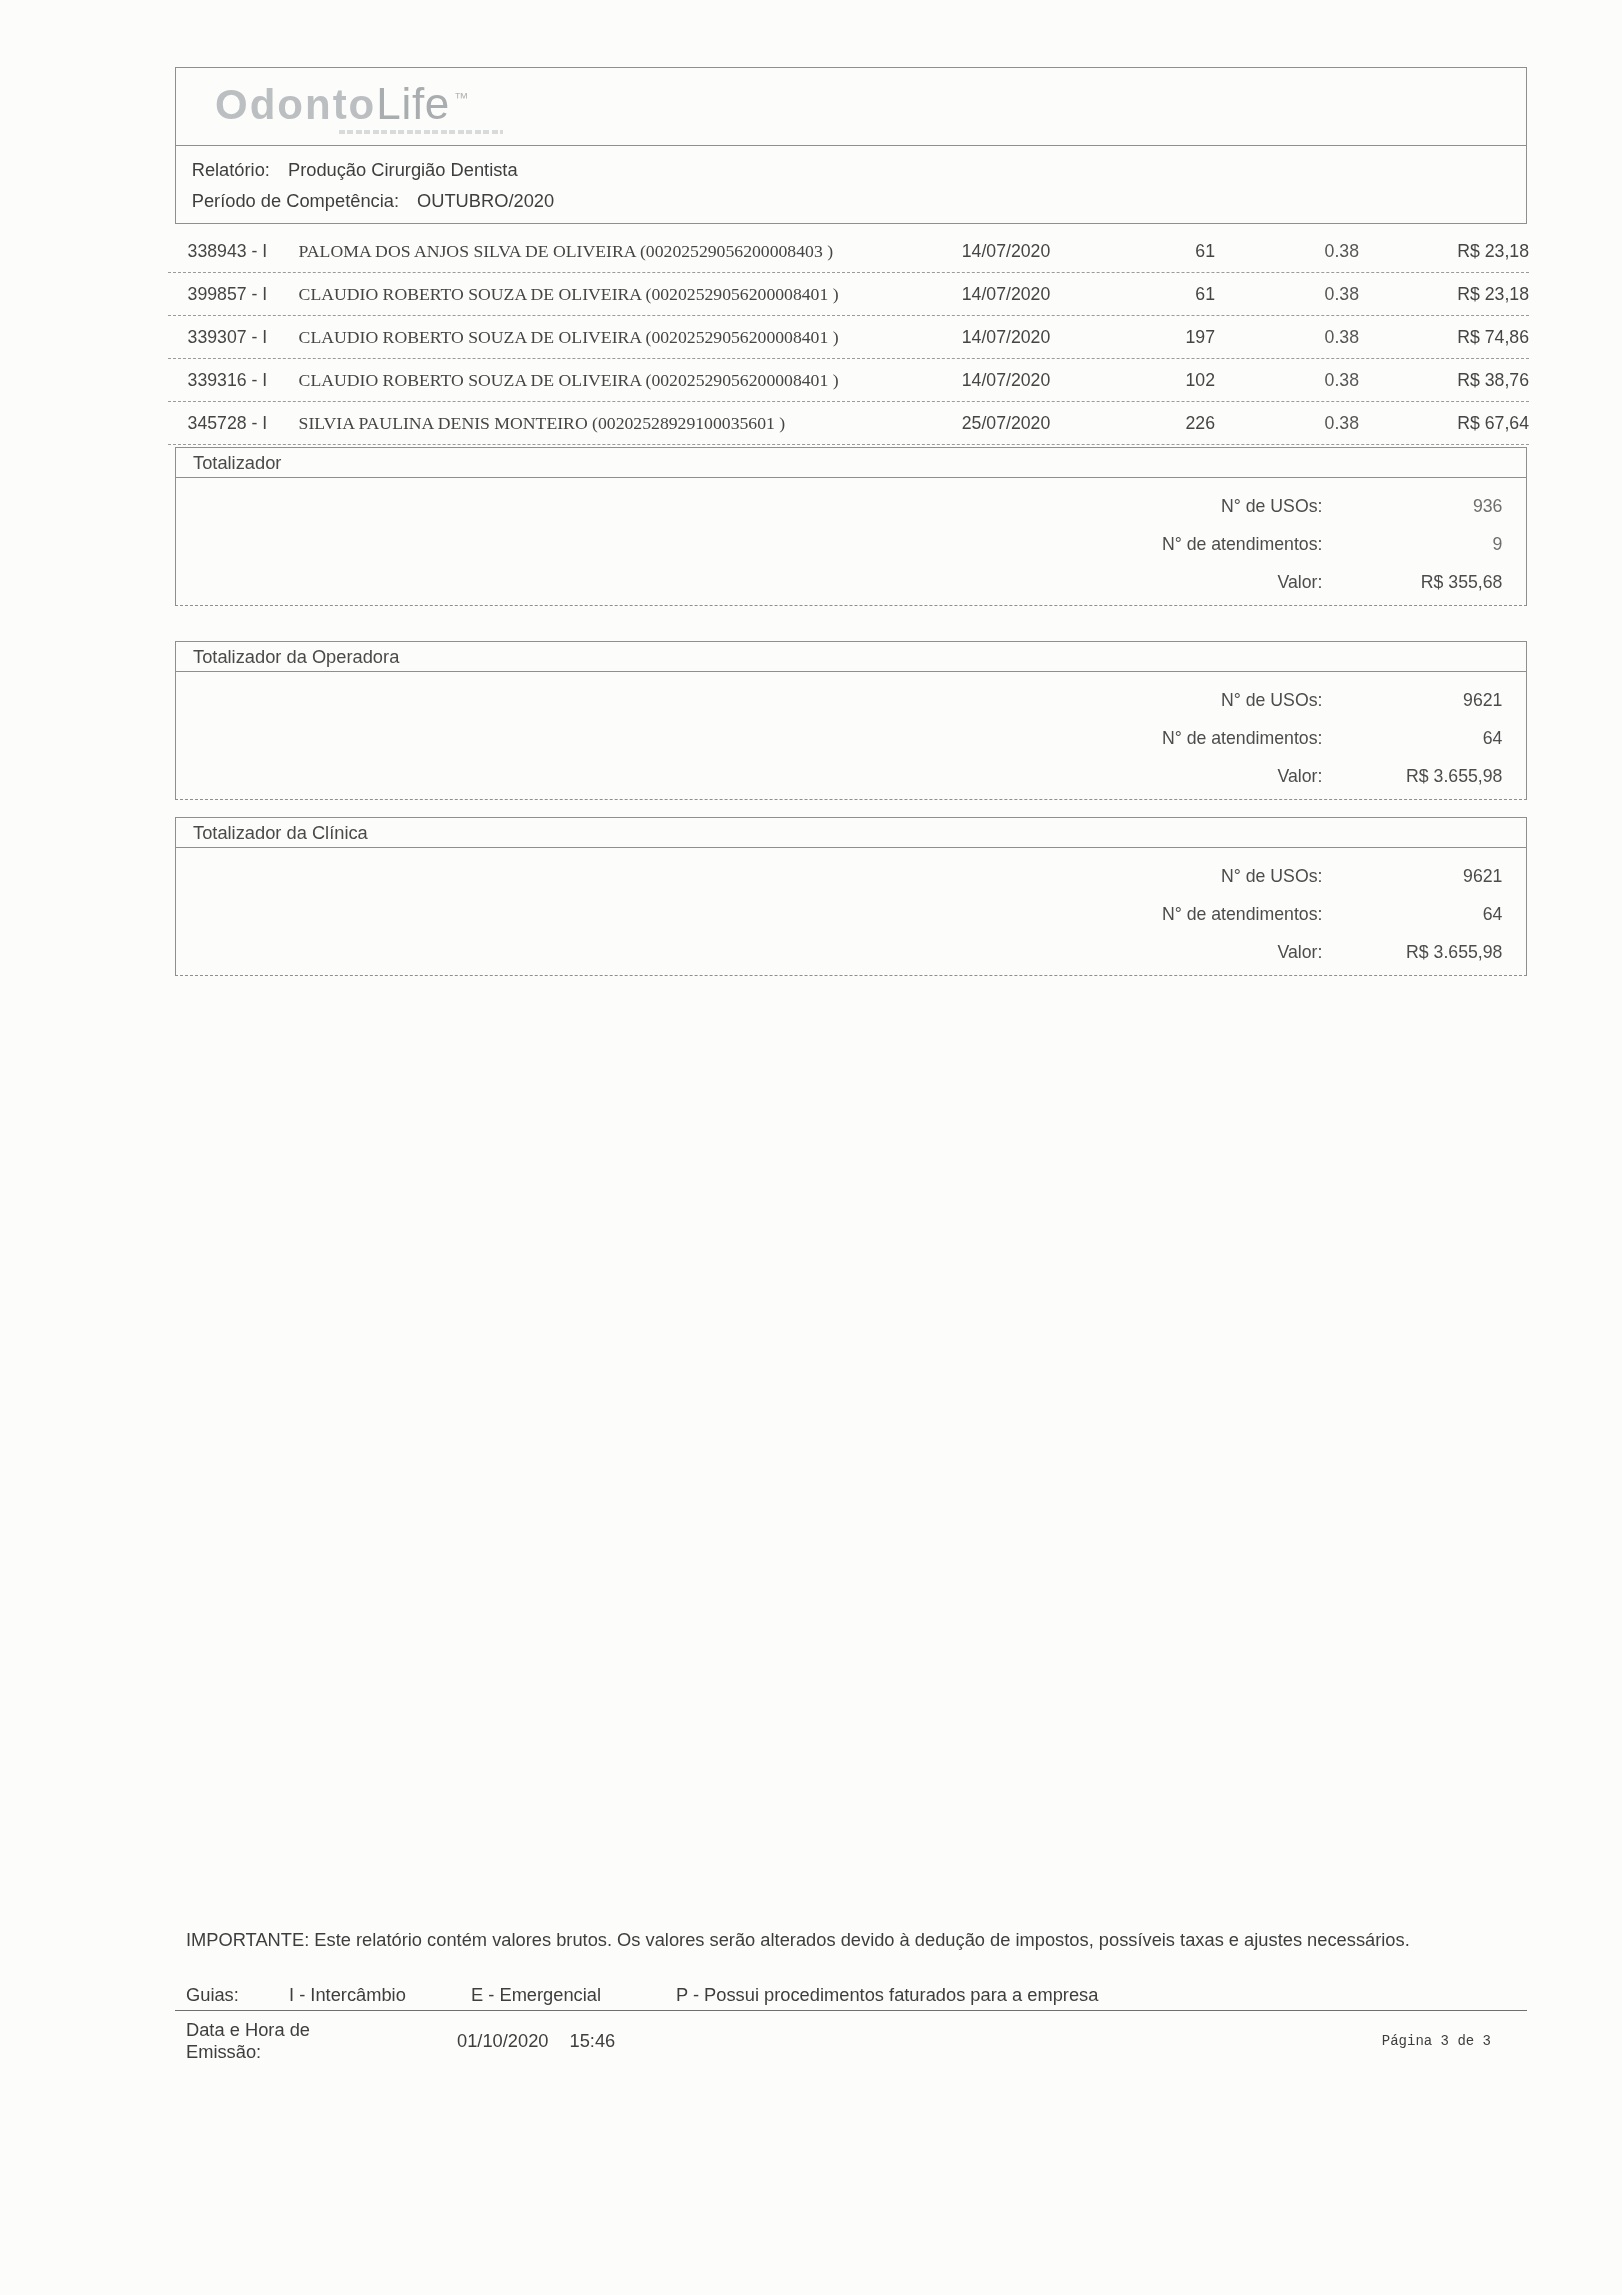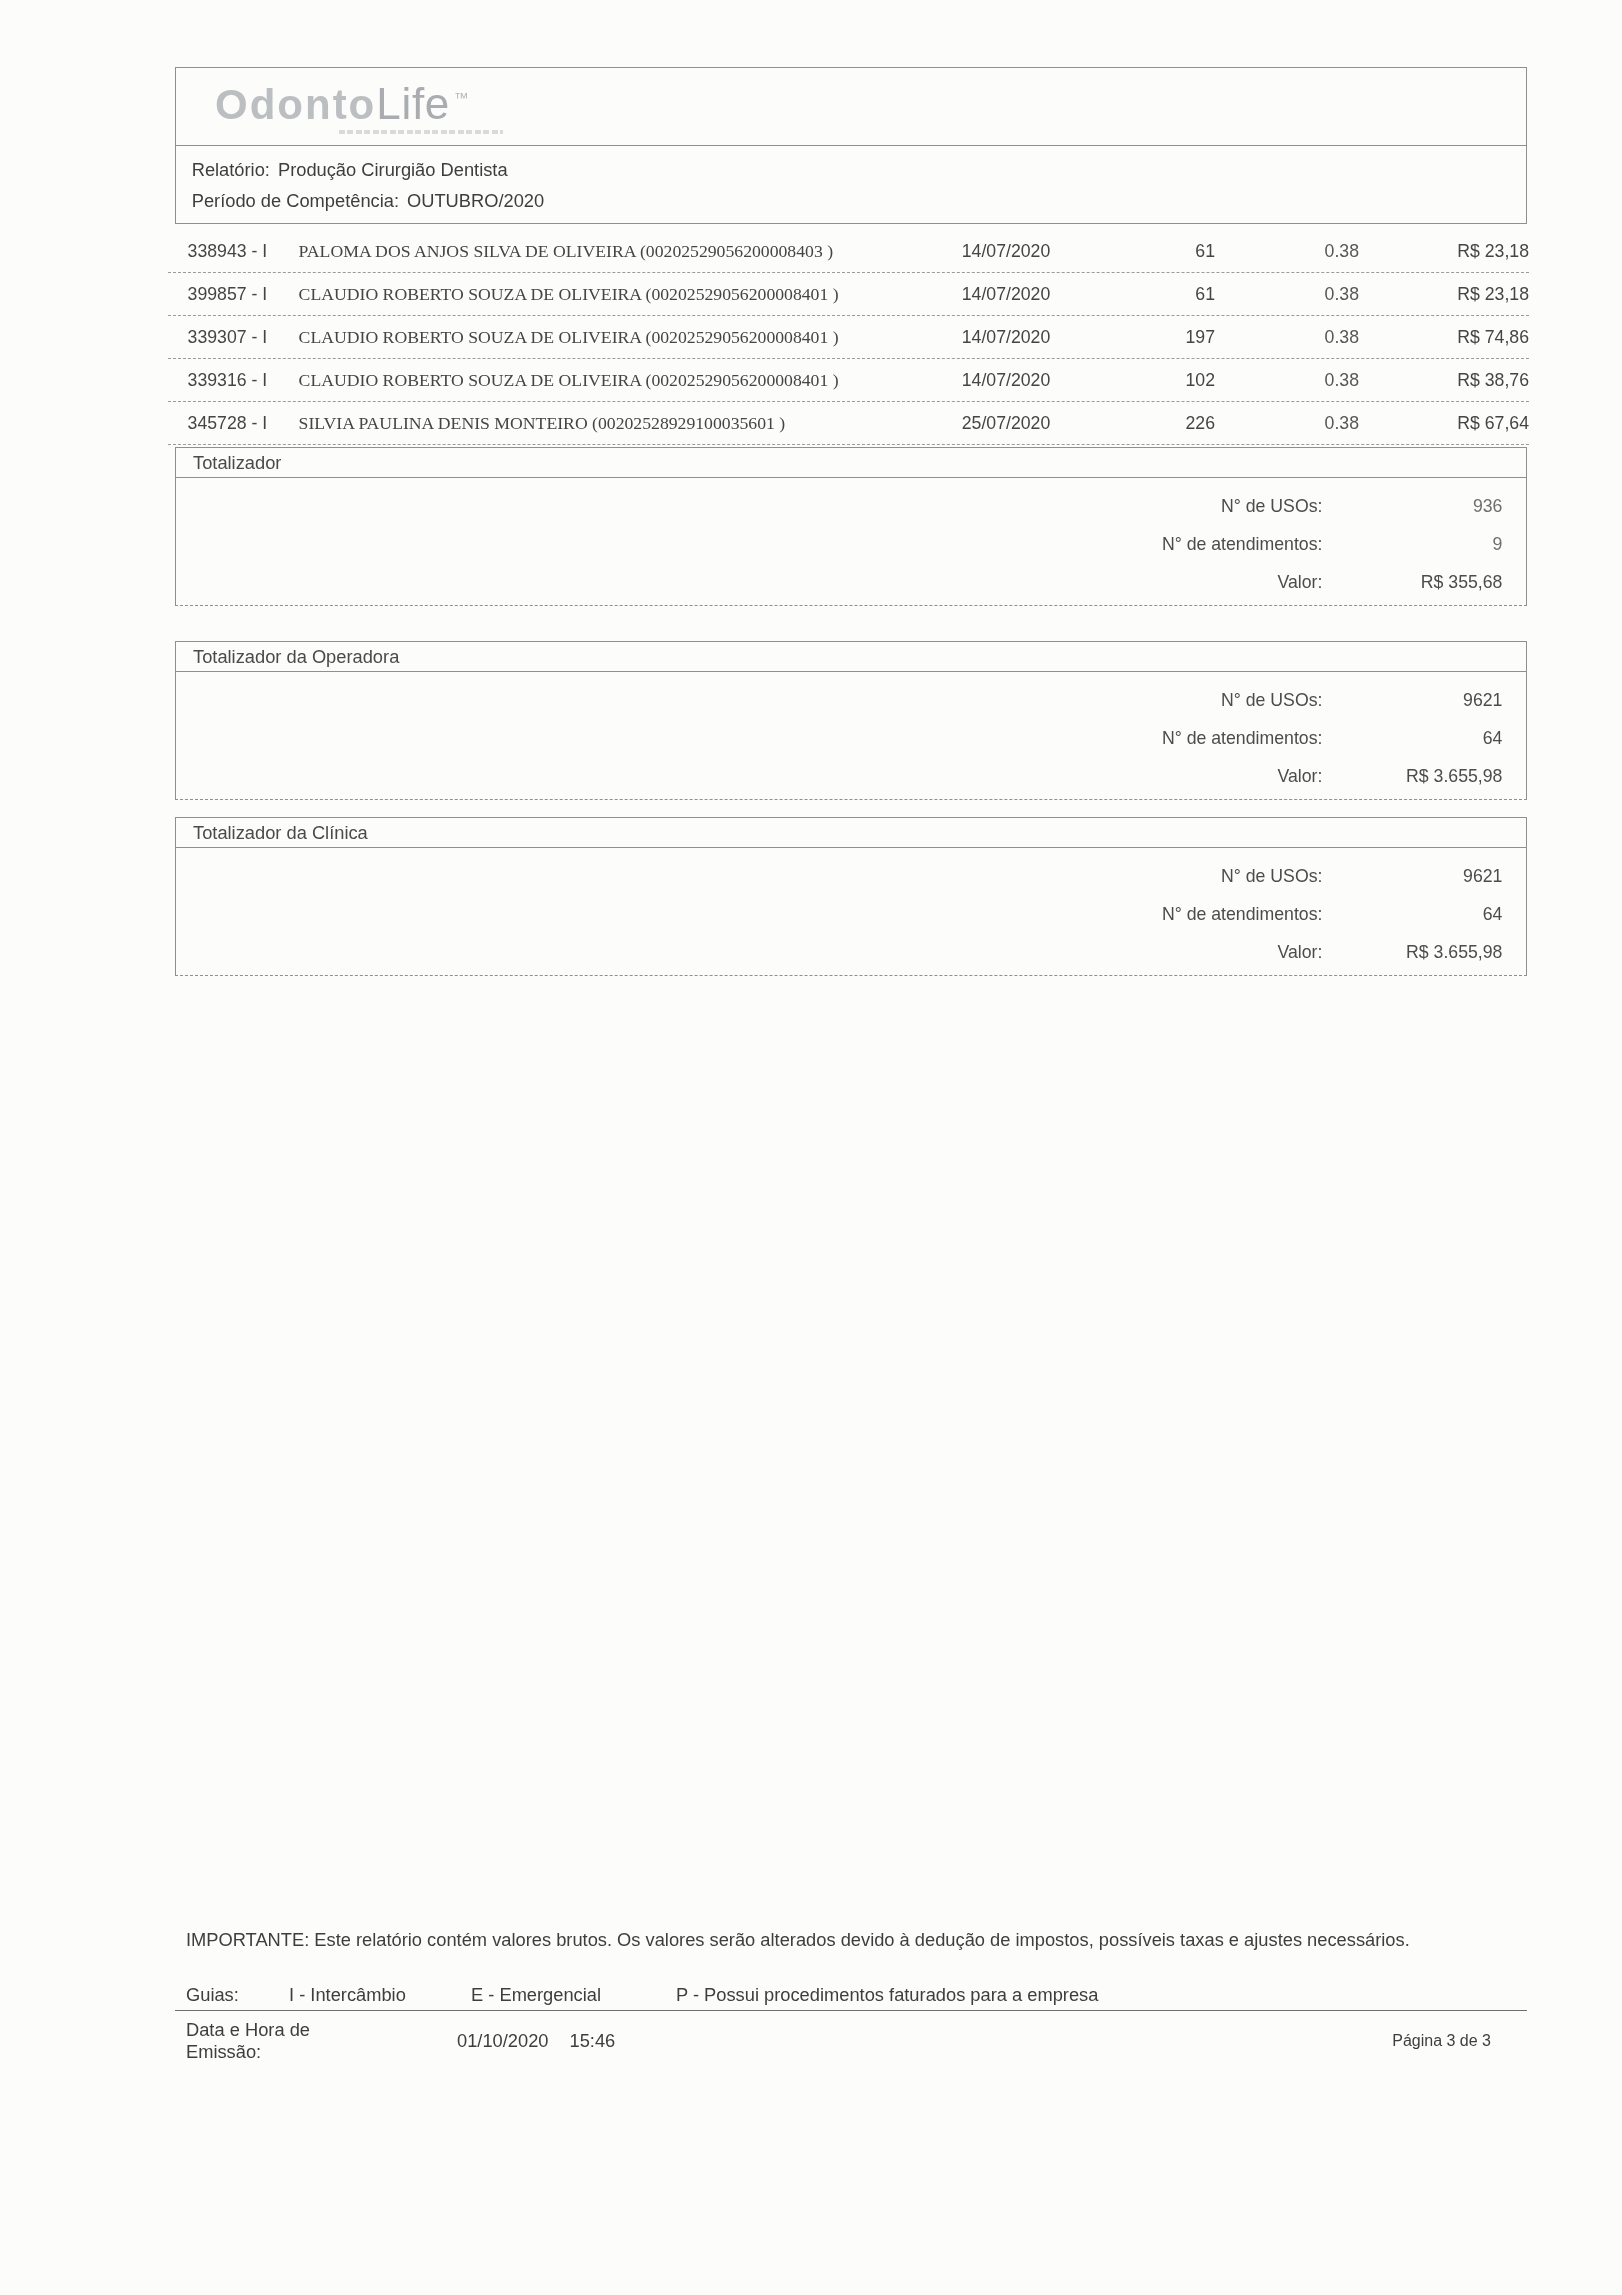--- a/index.html
+++ b/index.html
@@ -32,21 +32,21 @@
     background:repeating-linear-gradient(90deg,#c6c9ca 0 5.9px, transparent 5.9px 8.5px);
   }
 
   
   .header-box {
     position:absolute; left:175px; top:145px; width:1352px; height:79px;
     border:1.3px solid #8f8f8f; border-top:none;
     padding:9.2px 0 0 15.7px;
     font-size:18.3px; color:#3e3e3e;
   }
-  .header-row { height:31px; display:flex; align-items:center; gap:8px; }
+  .header-row { height:31px; display:flex; align-items:center; gap:18px; }
 
   
   .prod-table { position:absolute; left:168px; top:230px; width:1361px; }
   .t-row {
     display:flex; align-items:center; height:43px;
     border-bottom:1.3px dashed #9b9b9b;
     font-size:17.7px; color:#454545; padding-left:19.6px;
   }
   .c-id   { width:111px; }
   .c-name { flex:1; white-space:nowrap; overflow:hidden;font-family:Liberation Serif, serif; }
@@ -91,21 +91,21 @@
     position:absolute; left:175px; top:2010px; width:1352px; height:0;
     border-top:1.3px solid #6f6f6f;
   }
   .emission-row {
     position:absolute; left:186px; top:2019px; width:1305px;
     display:flex; align-items:center; font-size:18.3px; color:#3e3e3e;
   }
   .emission-label { width:196px; }
   .emission-date { margin-left:75px; }
   .emission-time { margin-left:21px; }
-  .page-indicator { margin-left:auto; font-size:16px; }
+  .page-indicator { margin-left:auto; font-size:14px;font-family:Liberation Mono, monospace; }
 </style>
 </head>
 <body>
 
 <div class="page">
 
   <div class="logo-box">
     <div class="logo-line">
       <span class="logo-odonto">Odonto</span>
       <span class="logo-life">Life</span>

